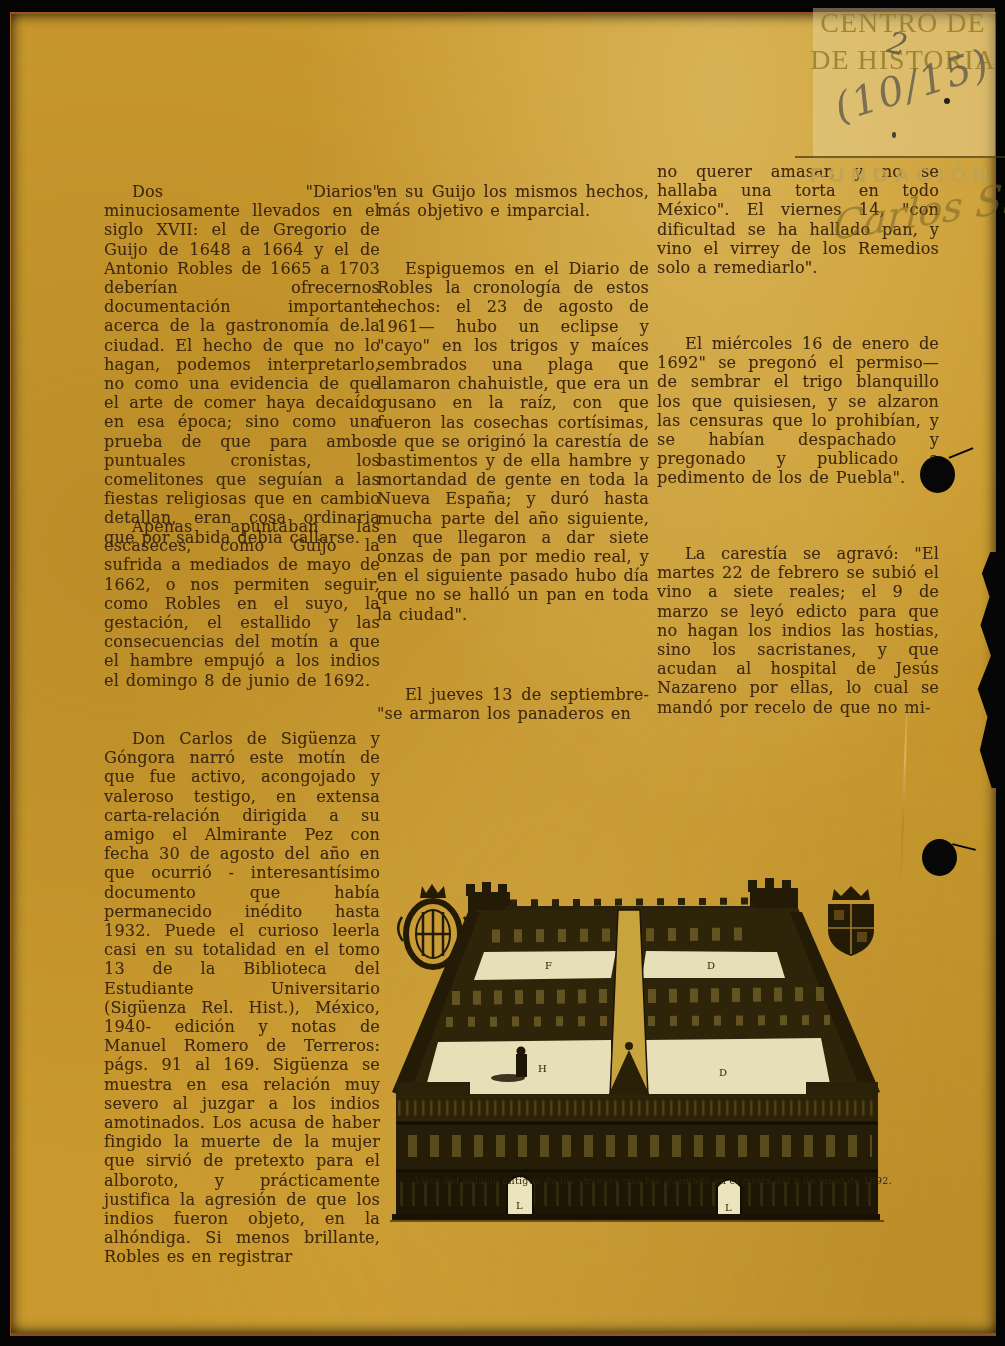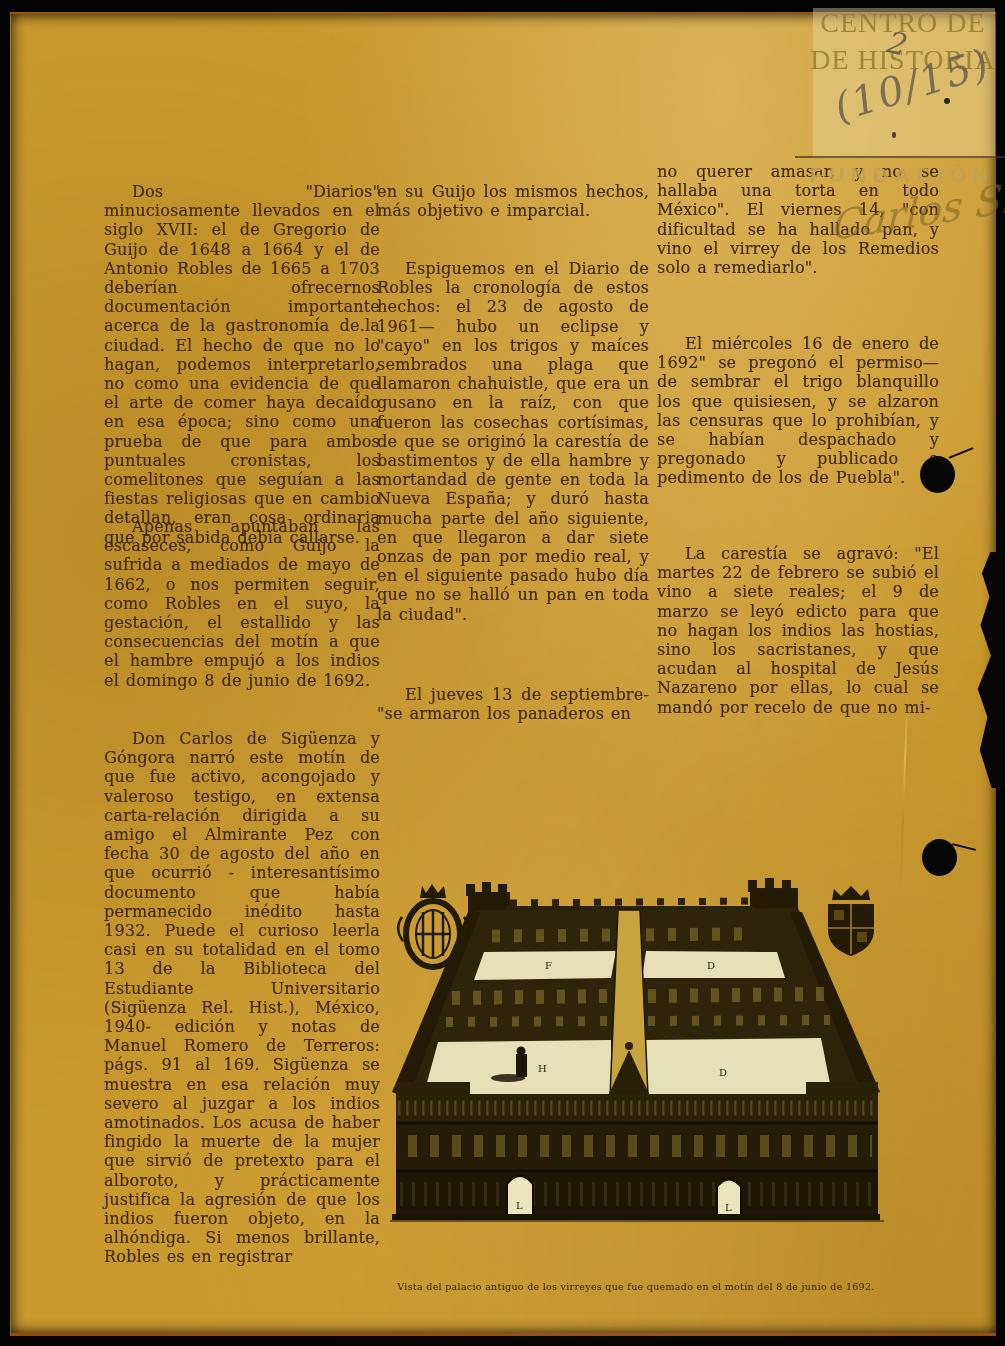--- a/index.html
+++ b/index.html
@@ -25,22 +25,22 @@
   }
   .par{
     position:absolute;margin:0;text-align:justify;
     font-size:16px;line-height:19.2px;color:#3e2910;
     word-spacing:1.5px;letter-spacing:.2px;
     text-shadow:.3px .3px 0 rgba(80,50,15,.35);
   }
   .ind{text-indent:28px;}
   #figure-wrap{position:absolute;left:380px;top:872px;width:512px;height:352px;}
   #figure-caption{
-    position:absolute;left:380px;top:1281px;width:512px;
-    text-align:center;font-size:9.5px;color:#31230d;letter-spacing:.3px;
+    position:absolute;left:380px;top:1175px;width:512px;
+    text-align:right;font-size:9.5px;color:#31230d;letter-spacing:.3px;
   }
   
   #stamp-plate{position:absolute;left:813px;top:8px;width:182px;height:150px;
     background:rgba(236,219,168,.42);}
   #stamp-text{position:absolute;left:806px;top:4px;width:194px;
     text-align:center;font-family:Liberation Serif, serif;font-size:28px;line-height:37px;
     color:rgba(148,124,44,.85);letter-spacing:1px;}
   #stamp-rule{position:absolute;left:795px;top:156px;width:210px;height:2px;
     background:rgba(70,52,22,.7);}
   #stamp-foundation{position:absolute;left:810px;top:163px;width:200px;

